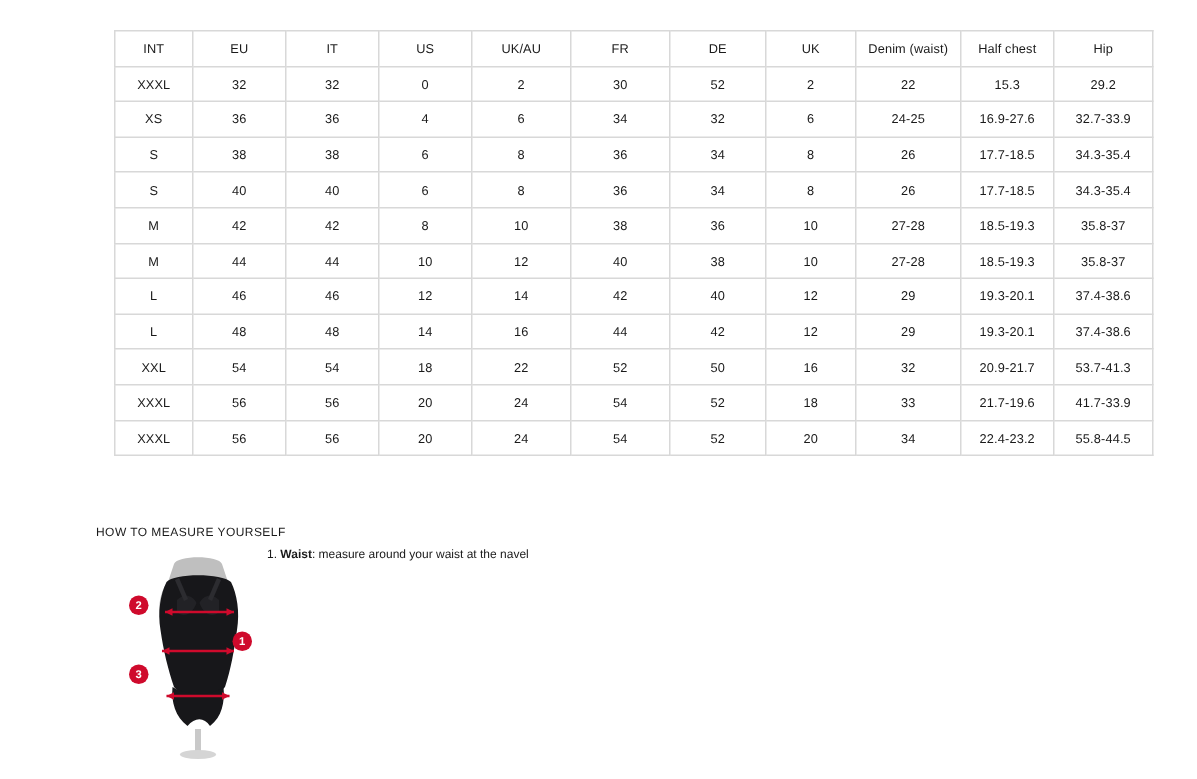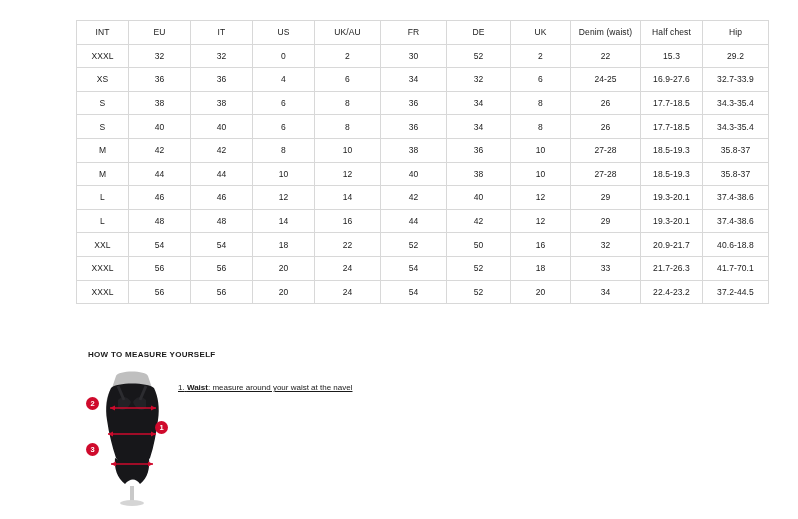--- a/index.html
+++ b/index.html
@@ -59,38 +59,36 @@
   col.c8 { width: 70px; }
   col.c9 { width: 62px; }
   col.c10 { width: 66px; }
 
   
   .howto-title {
     position: absolute;
     left: 64px;
     top: 350px;
     font-size: 8px;
-    font-weight: bold;
+    font-weight: normal;
     letter-spacing: 0.3px;
     color: #1a1a1a;
-    margin-left: 24px;
   }
   .figure {
     position: absolute;
     left: 78px;
     top: 366px;
     width: 110px;
     height: 140px;
   }
   .instructions {
     position: absolute;
     left: 178px;
-    top: 382px;
+    top: 364px;
     width: 420px;
-    text-decoration: underline;
   }
   .instructions .line {
     font-size: 8px;
     line-height: 11px;
     margin-bottom: 11px;
     color: #1a1a1a;
   }
   .instructions .line b {
     font-weight: bold;
   }
@@ -252,47 +250,47 @@
           <td>XXL</td>
           <td>54</td>
           <td>54</td>
           <td>18</td>
           <td>22</td>
           <td>52</td>
           <td>50</td>
           <td>16</td>
           <td>32</td>
           <td>20.9-21.7</td>
-          <td>40.6-18.8</td>
+          <td>53.7-41.3</td>
         </tr>
         <tr>
           <td>XXXL</td>
           <td>56</td>
           <td>56</td>
           <td>20</td>
           <td>24</td>
           <td>54</td>
           <td>52</td>
           <td>18</td>
           <td>33</td>
-          <td>21.7-26.3</td>
-          <td>41.7-70.1</td>
+          <td>21.7-19.6</td>
+          <td>41.7-33.9</td>
         </tr>
         <tr>
           <td>XXXL</td>
           <td>56</td>
           <td>56</td>
           <td>20</td>
           <td>24</td>
           <td>54</td>
           <td>52</td>
           <td>20</td>
           <td>34</td>
           <td>22.4-23.2</td>
-          <td>37.2-44.5</td>
+          <td>55.8-44.5</td>
         </tr>
       </tbody>
     </table>
   </div>
 
   <div class="howto-title">HOW TO MEASURE YOURSELF</div>
 
   <div class="figure">
     <svg width="110" height="140" viewBox="0 0 110 140">
 

